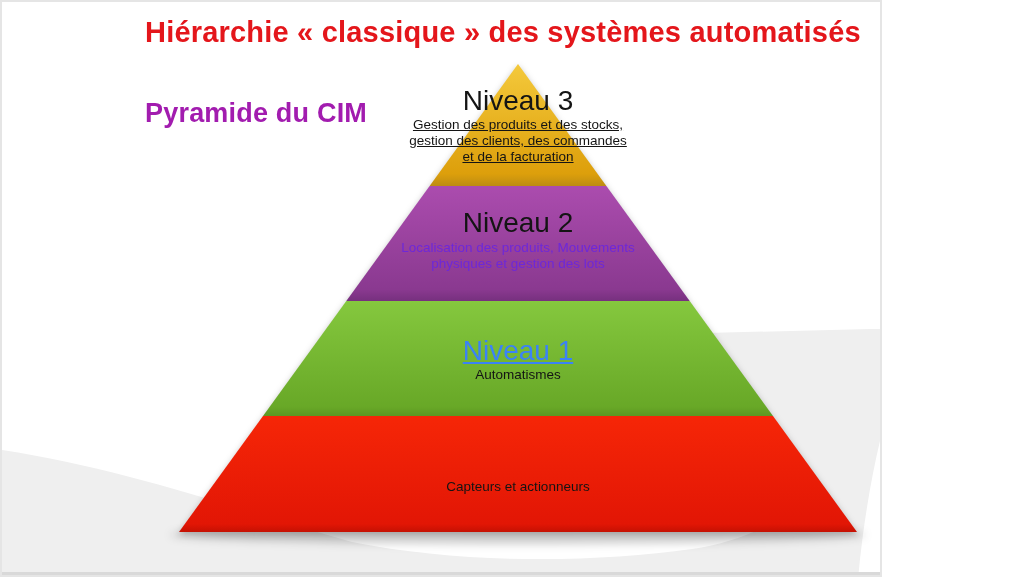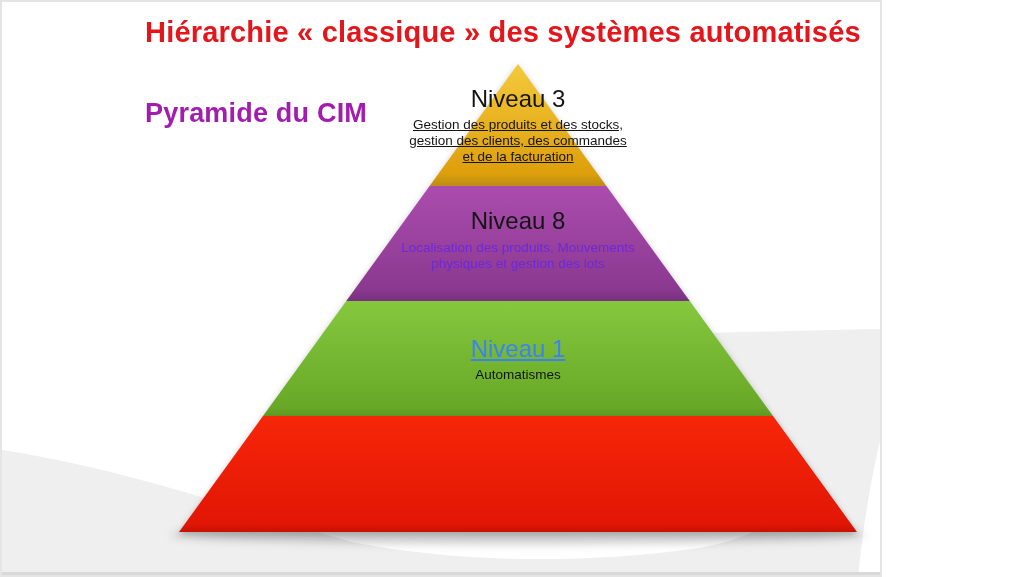--- a/index.html
+++ b/index.html
@@ -18,21 +18,21 @@
     font-size:29px;font-weight:bold;letter-spacing:0.2px;
     white-space:nowrap;
   }
   .slide-subtitle{
     position:absolute;left:143px;top:55px;
     font-size:27px;font-weight:bold;letter-spacing:0.2px;
     white-space:nowrap;
   }
   .lvl{position:absolute;left:516px;transform:translateX(-50%);
        text-align:center;color:#141414;}
-  .lvl-title{font-size:24px;line-height:1.05;white-space:nowrap;}
+  .lvl-title{font-size:28px;line-height:1.05;white-space:nowrap;}
   .lvl-desc{font-size:13.5px;line-height:1.17;margin-top:3px;}
   .lvl3-title{top:84px;}  .lvl3-desc{top:112px;width:218px;}
   .lvl2-title{top:206px;} .lvl2-desc{top:235px;width:266px;}
   .lvl1-title{top:334px;} .lvl1-desc{top:362px;width:260px;}
   .lvl0-title{top:446px;} .lvl0-desc{top:474px;width:300px;}
 </style>
 </head>
 <body>
 
 <div class="slide">
@@ -81,20 +81,21 @@
       <polygon points="516,62 604.4,184 427.6,184" fill="url(#grad0)"></polygon>
     </g>
   </svg>
 
   <div class="slide-title" style="color: rgb(228, 22, 27);">Hiérarchie « classique » des systèmes automatisés</div>
   <div class="slide-subtitle" style="color: #a21caf; margin-top: 41px;">Pyramide du CIM</div>
 
   <div class="lvl lvl-title lvl3-title" style="color: rgb(20, 20, 20);">Niveau 3</div>
   <div class="lvl lvl-desc lvl3-desc" style="color: rgb(20, 20, 20); text-decoration: underline;">Gestion des produits et des stocks, gestion des clients, des commandes et de la facturation</div>
 
-  <div class="lvl lvl-title lvl2-title" style="color: rgb(20, 20, 20);">Niveau 8</div>
+  <div class="lvl lvl-title lvl2-title" style="color: rgb(20, 20, 20);">Niveau 2</div>
   <div class="lvl lvl-desc lvl2-desc" style="color: #6d28d9;">Localisation des produits, Mouvements physiques et gestion des lots</div>
 
   <div class="lvl lvl-title lvl1-title" style="color: #3b82f6; text-decoration: underline;">Niveau 1</div>
   <div class="lvl lvl-desc lvl1-desc" style="color: rgb(20, 20, 20);">Automatismes</div>
 
+  <div class="lvl lvl-desc lvl0-desc" style="color: rgb(20, 20, 20);">Capteurs et actionneurs</div>
 
 </div>
 
 </body></html>

